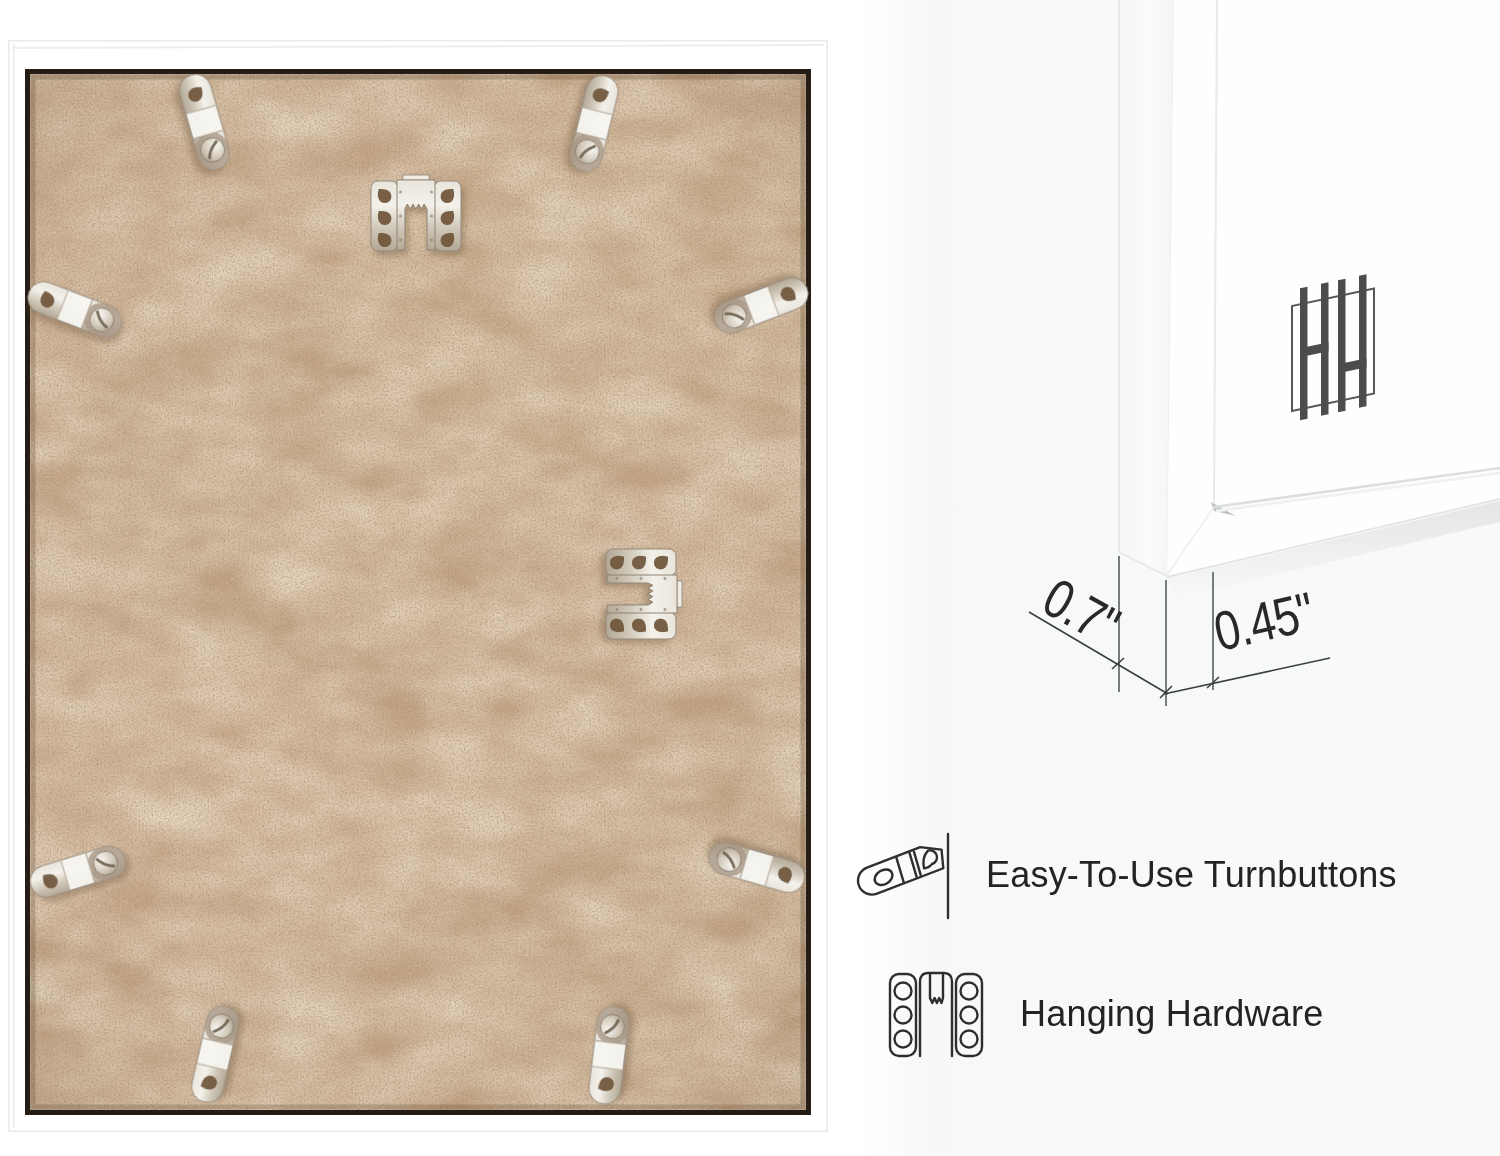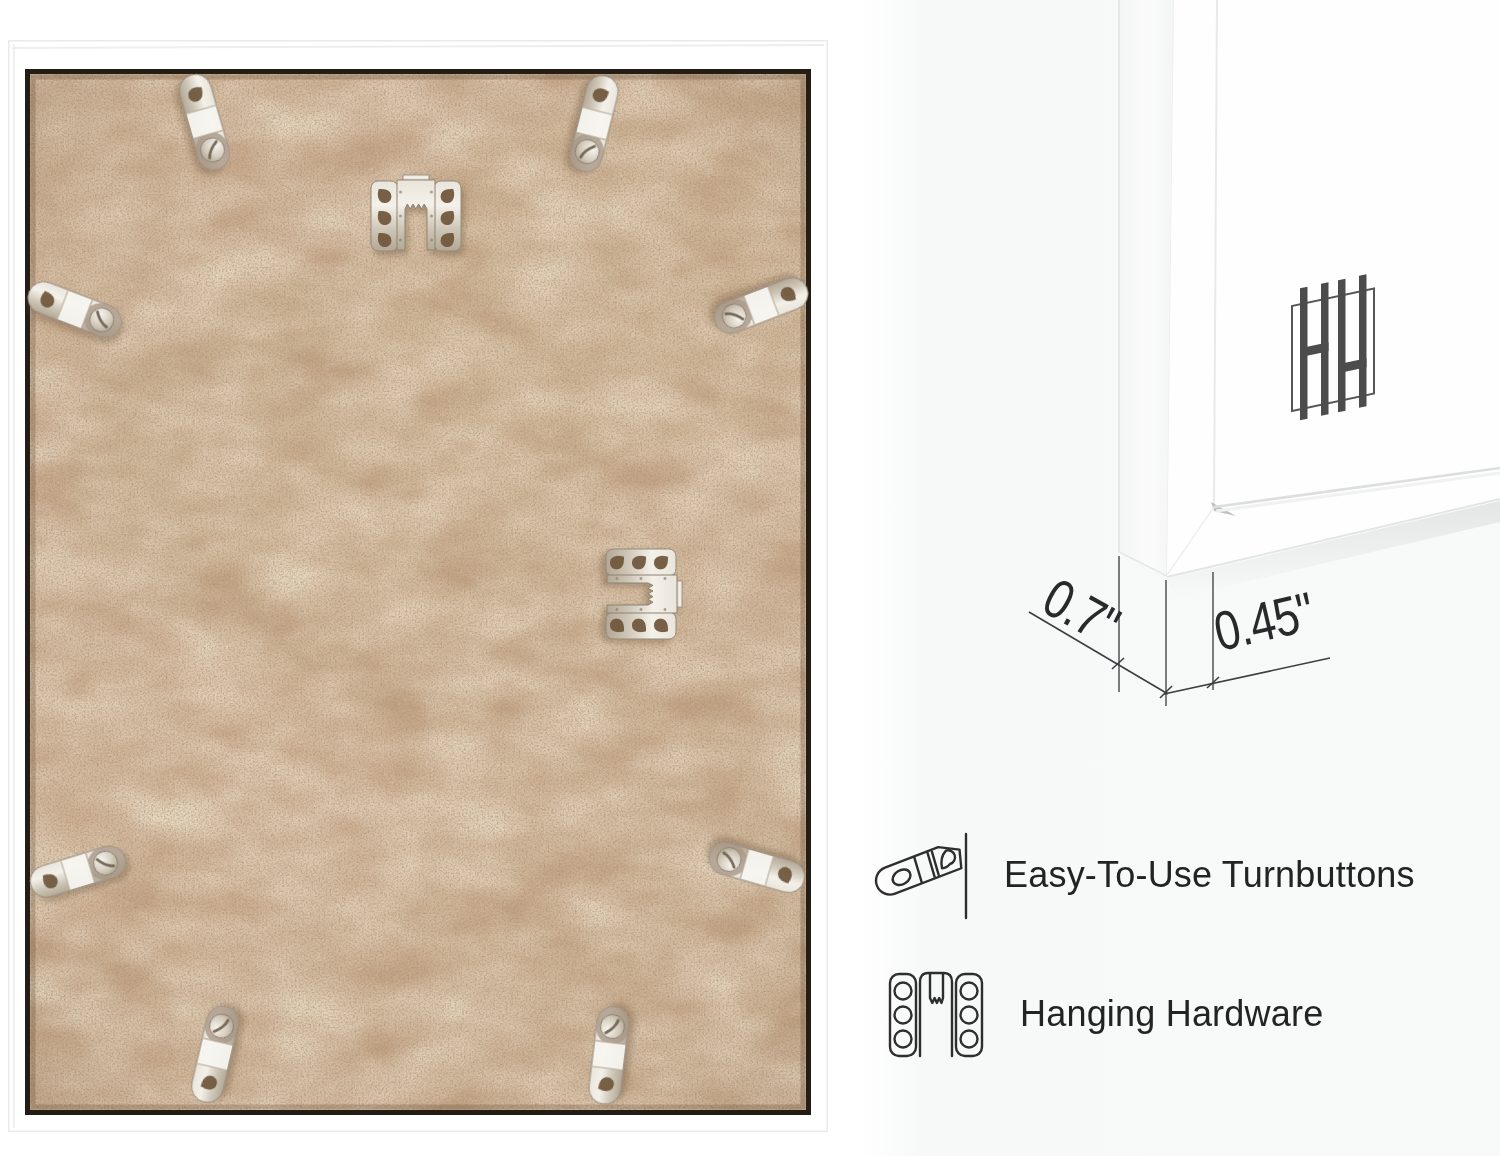--- a/index.html
+++ b/index.html
@@ -16,21 +16,21 @@
   .dim-text{
     font-family:"Liberation Sans",sans-serif;
     fill:#28292a;font-size:55px;font-weight:500;letter-spacing:-1px;
   }
   .feature-row{
     position:absolute;display:flex;align-items:center;gap:34px;
   }
   .feature-row .label{
     font-size:36px;color:#232323;letter-spacing:0.2px;white-space:nowrap;
   }
-  .row-turnbuttons{left:870px;top:828px;height:94px;gap:30px;}
+  .row-turnbuttons{left:852px;top:828px;height:94px;gap:30px;}
   .row-hanging{left:886px;top:966px;height:96px;}
   svg{display:block;}
 </style>
 </head>
 <body>
 
 <div class="right-bg"></div>
 
 <div class="photo-back">
 <svg width="820" height="1092" viewBox="0 0 820 1092">

